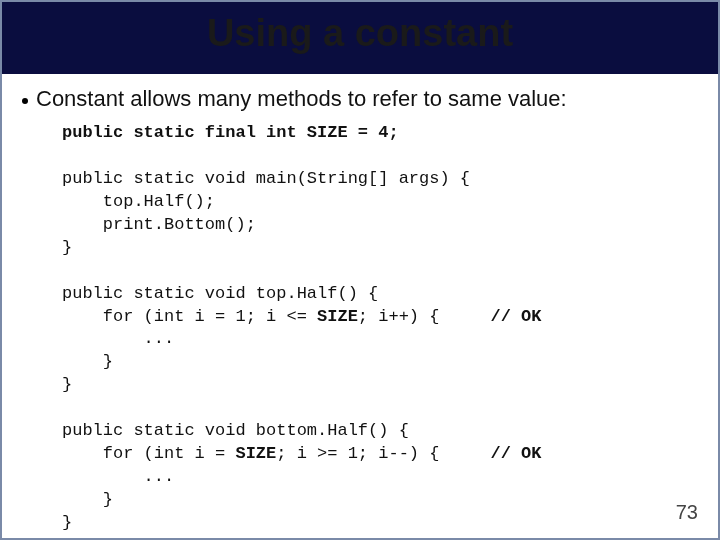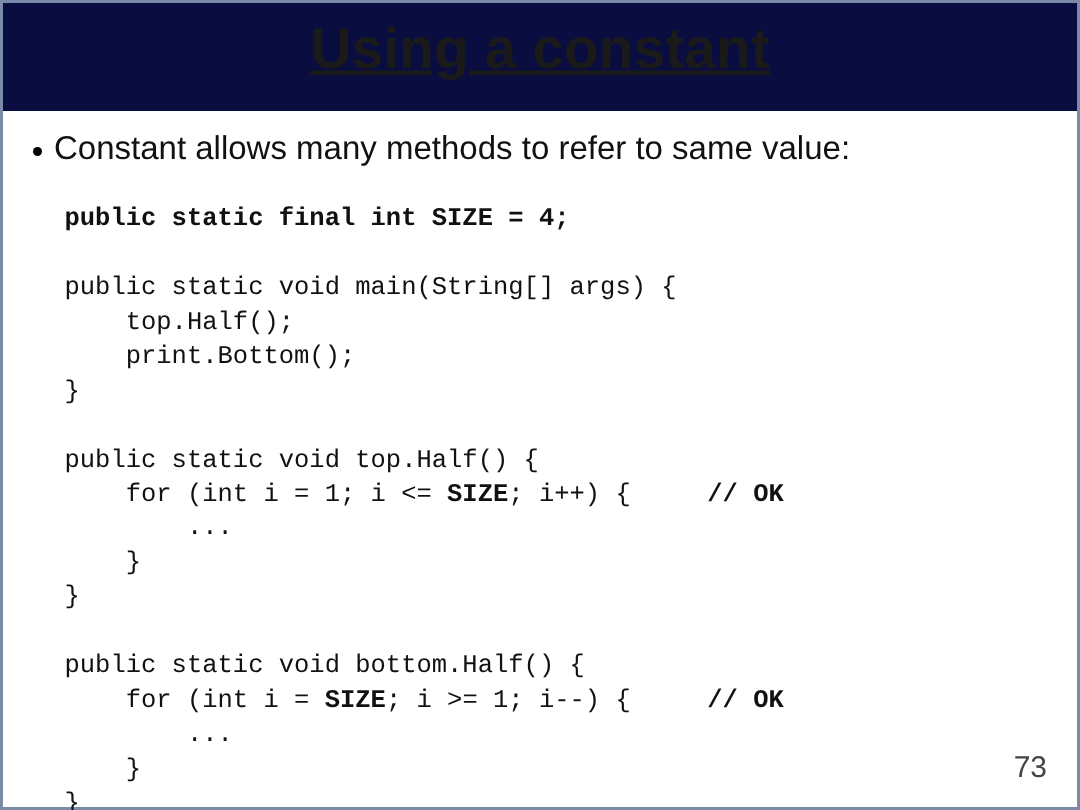--- a/index.html
+++ b/index.html
@@ -27,51 +27,50 @@
   .title-text {
     position: absolute;
     top: 10px;
     left: 0;
     right: 0;
     text-align: center;
     font-family: Verdana, Arial, sans-serif;
     font-weight: 700;
     font-size: 38px;
     color: #1a1a1a;
-    text-decoration: underline;
   }
   .body {
     padding: 12px 20px 0 20px;
   }
   .bullet-row {
     display: flex;
     align-items: flex-start;
     gap: 8px;
-    margin-bottom: 24px;
+    margin-bottom: 10px;
   }
   .bullet-dot {
     width: 6px;
     height: 6px;
     background: #000;
     border-radius: 50%;
     margin-top: 12px;
     flex: 0 0 auto;
   }
   .bullet-text {
     font-family: Verdana, Arial, sans-serif;
     font-size: 22px;
     color: #111;
   }
   .code {
     font-family: "Courier New", monospace;
     font-size: 17px;
     line-height: 1.35;
     white-space: pre;
     color: #111;
-    margin-left: 21px;
+    margin-left: 40px;
   }
   .code .b { font-weight: 700; }
   .page-num {
     position: absolute;
     right: 20px;
     bottom: 14px;
     font-family: Verdana, Arial, sans-serif;
     font-size: 20px;
     color: #444;
   }

